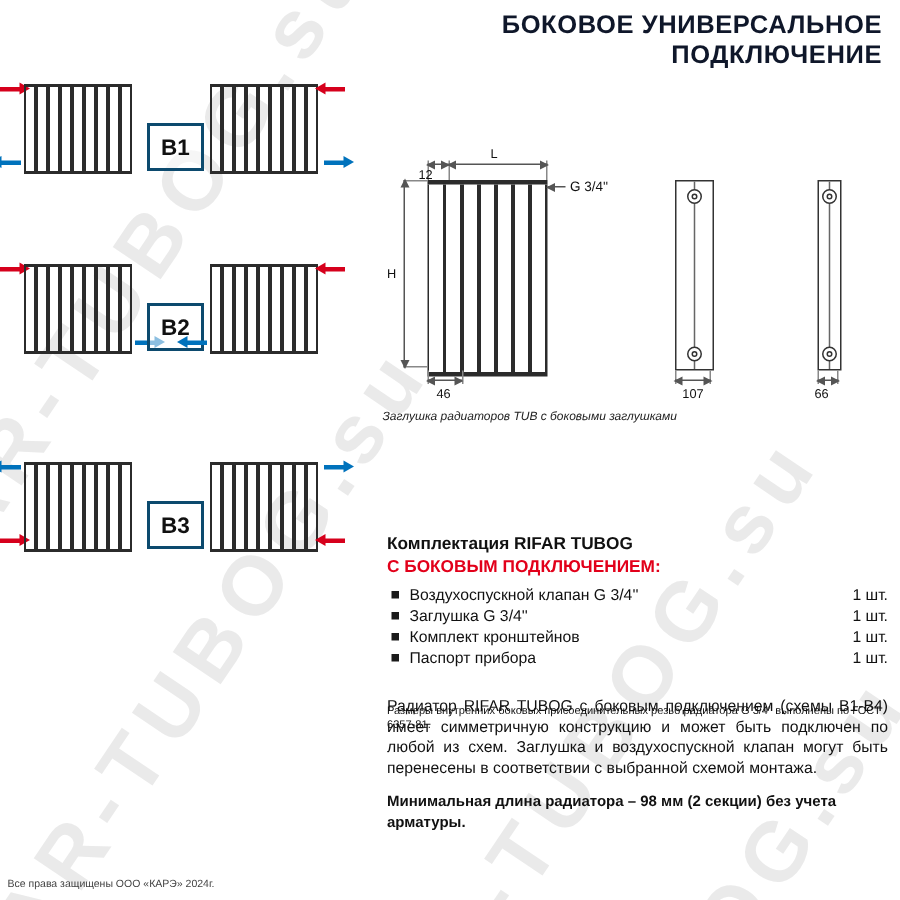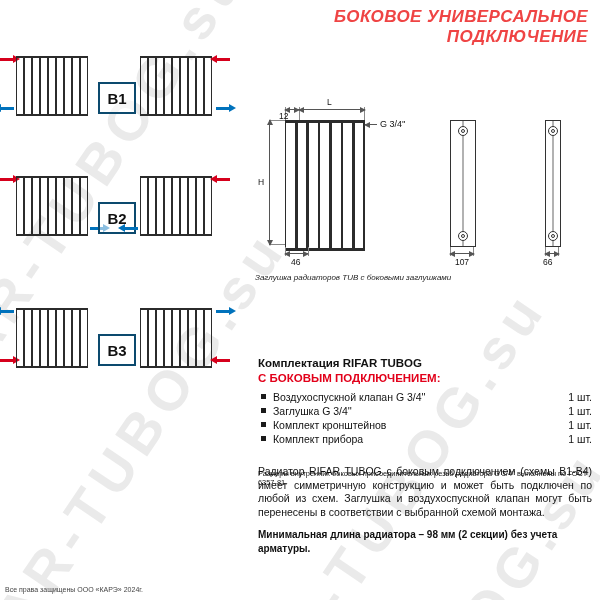--- a/index.html
+++ b/index.html
@@ -6,21 +6,21 @@
   .page{position:relative;width:600px;height:600px;background:#fff;overflow:hidden;
         font-family:"Liberation Sans",sans-serif;color:#111;}
 
   
   .wm{position:absolute;z-index:0;transform:rotate(-56deg);transform-origin:0 0;
       font-weight:bold;font-size:56px;letter-spacing:8px;white-space:nowrap;
       color:rgba(140,140,140,0.18);user-select:none;}
 
   
   .title{position:absolute;z-index:2;top:7px;right:12px;text-align:right;
-         font-size:17px;font-weight:bold;line-height:20px;letter-spacing:.4px;color:#ef4444;font-style:italic;}
+         font-size:17px;font-weight:bold;line-height:20px;letter-spacing:.4px;color:#0f172a;}
 
   
   .scheme-row{position:absolute;left:0;width:240px;height:60px;z-index:1;}
   .rad{position:absolute;top:0;width:72px;height:56px;
        border-top:2.5px solid #2b2b2b;border-bottom:2.5px solid #2b2b2b;
        background:repeating-linear-gradient(90deg,#2b2b2b 0 1.2px,transparent 1.2px 6.8px,#2b2b2b 6.8px 8px);}
   .slabel{position:absolute;left:98px;top:26px;width:34px;height:28px;border:2px solid #0c4a6e;
           display:flex;align-items:center;justify-content:center;font-weight:bold;font-size:15px;
           background:rgba(255,255,255,.55);}
   .farr{position:absolute;height:2.6px;width:14px;}
@@ -202,21 +202,21 @@
         <span class="pkg-name">Заглушка G 3/4''</span>
         <span class="pkg-qty">1 шт.</span>
       </div>
       <div class="pkg-item">
         <span class="bullet"></span>
         <span class="pkg-name">Комплект кронштейнов</span>
         <span class="pkg-qty">1 шт.</span>
       </div>
       <div class="pkg-item">
         <span class="bullet"></span>
-        <span class="pkg-name">Комплект прибора</span>
+        <span class="pkg-name">Паспорт прибора</span>
         <span class="pkg-qty">1 шт.</span>
       </div>
     </div>
     <div class="pkg-note">Размеры внутренних боковых присоединительных резьб радиатора G 3/4'' выполнены по ГОСТ 6357-81.</div>
   </section>
 
   <section class="description">
     <div>Радиатор RIFAR TUBOG с боковым подключением (схемы В1-В4) имеет симметричную конструкцию и может быть подключен по любой из схем. Заглушка и воздухоспускной клапан могут быть перенесены в соответствии с выбранной схемой монтажа.</div>
     <div class="min-length">Минимальная длина радиатора – 98 мм (2 секции) без учета арматуры.</div>
   </section>

